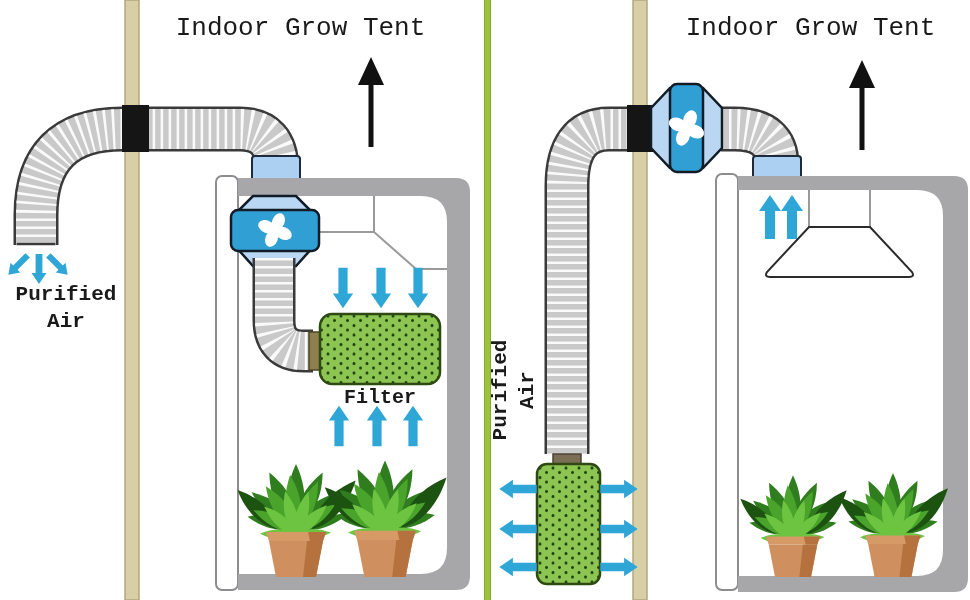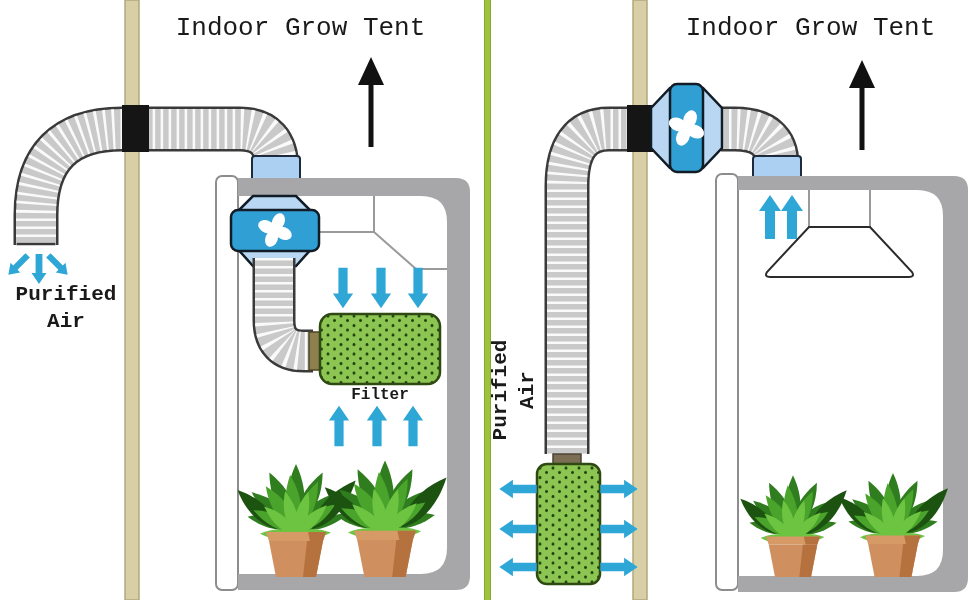--- a/index.html
+++ b/index.html
@@ -13,21 +13,21 @@
   .panel svg.art{position:absolute;left:0;top:0;}
   .divider{position:absolute;left:484px;top:0;width:5px;height:600px;
     background:var(--divider-green,#9cc23e);border-left:1px solid #86ab2c;border-right:1px solid #86ab2c;}
   .title{position:absolute;top:13px;font-size:26px;font-weight:500;text-align:center;white-space:nowrap;}
   .panel.left .title{left:168px;width:265px;}
   .panel.right .title{left:188px;width:275px;}
   .purified{position:absolute;font-size:21px;font-weight:700;text-align:center;line-height:27px;}
   .purified-left{left:5px;top:281px;width:122px;}
   .purified-right{left:-36px;top:363px;width:130px;height:54px;transform:rotate(-90deg);}
   .filter-label{position:absolute;left:318px;top:386px;width:124px;text-align:center;
-    font-size:16px;font-weight:700;}
+    font-size:20px;font-weight:700;}
 </style>
 </head>
 <body>
 
 <svg width="0" height="0" style="position:absolute" aria-hidden="true">
   <defs>
     <pattern id="filterDots" width="13" height="9.5" patternUnits="userSpaceOnUse">
       <circle cx="3" cy="2.5" r="1.5" fill="#1d3f0c"></circle>
       <circle cx="9.5" cy="7" r="1.5" fill="#1d3f0c"></circle>
     </pattern>

